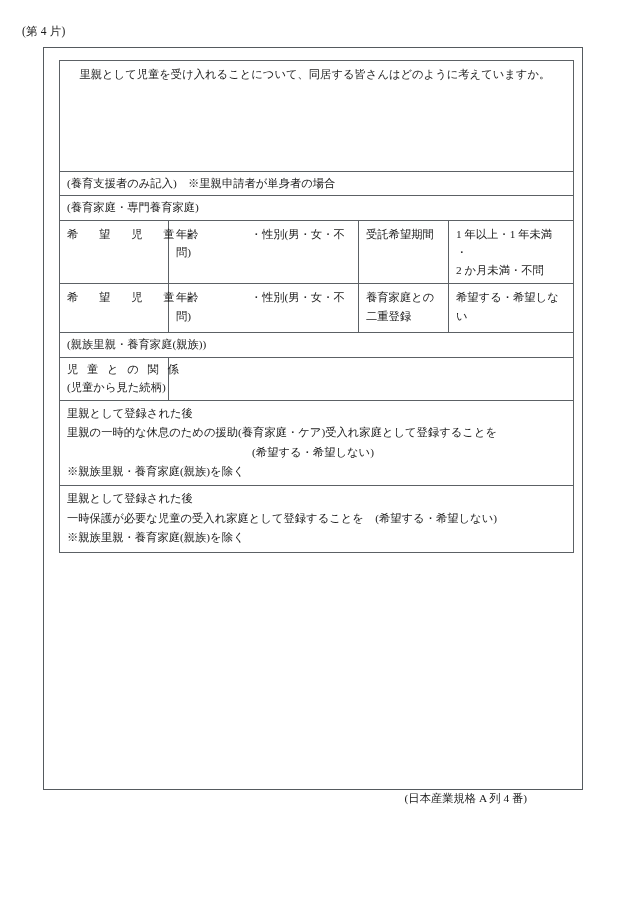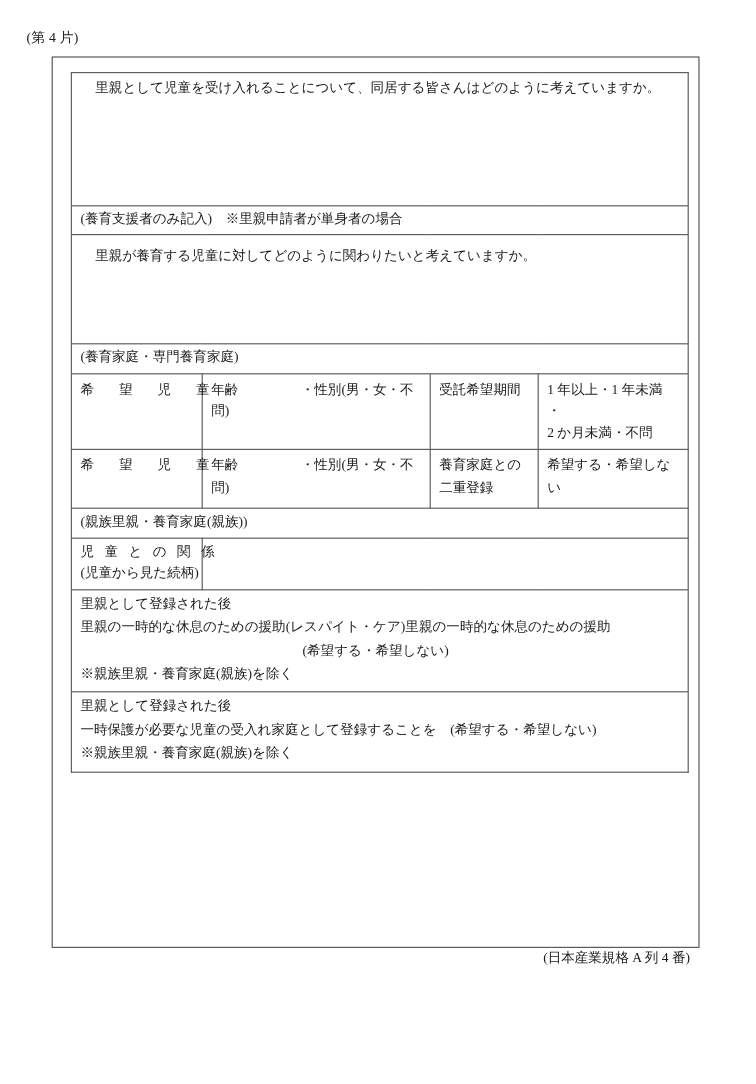--- a/index.html
+++ b/index.html
@@ -14,21 +14,20 @@
     color: #1a1a1a;
     position: relative;
     overflow: hidden;
   }
 
   .page {
     position: absolute;
     left: 0; top: 0;
     width: 572px;
     height: 903px;
-    padding-left: 48px;
   }
 
   
   .sheet-label {
     position: absolute;
     left: 22px;
     top: 24px;
     font-size: 11.5px;
     letter-spacing: 0.2px;
     white-space: nowrap;
@@ -161,25 +160,20 @@
         </td>
       </tr>
 
       <tr>
         <td colspan="4" class="band">
           <div class="cell-pad-tight">(養育支援者のみ記入)　※里親申請者が単身者の場合</div>
         </td>
       </tr>
 
 
-      <tr>
-        <td colspan="4" class="answer-area-3" style="height:90px;">
-          <div class="cell-pad q-indent" style="padding-top:9px;">里親が養育する児童に対してどのように関わりたいと考えていますか。</div>
-        </td>
-      </tr>
 
       <tr>
         <td colspan="4" class="band">
           <div class="cell-pad-tight">(養育家庭・専門養育家庭)</div>
         </td>
       </tr>
 
       <tr class="row-child-pref">
         <td class="vcenter-cell">
           <div class="cell-pad spaced nowrap">希　望　児　童</div>
@@ -239,21 +233,21 @@
         </td>
         <td colspan="3">
           <div class="cell-pad"></div>
         </td>
       </tr>
 
       <tr>
         <td colspan="4">
           <div class="block-text">
             <span class="gender-line nowrap">里親として登録された後</span>
-            <span class="gender-line nowrap">里親の一時的な休息のための援助(レスパイト・ケア)里親の一時的な休息のための援助</span>
+            <span class="gender-line nowrap">里親の一時的な休息のための援助(養育家庭・ケア)受入れ家庭として登録することを</span>
             <span class="gender-line nowrap right-align">(希望する・希望しない)</span>
             <span class="gender-line nowrap">※親族里親・養育家庭(親族)を除く</span>
           </div>
         </td>
       </tr>
 
       <tr>
         <td colspan="4">
           <div class="block-text">
             <span class="gender-line nowrap">里親として登録された後</span>

